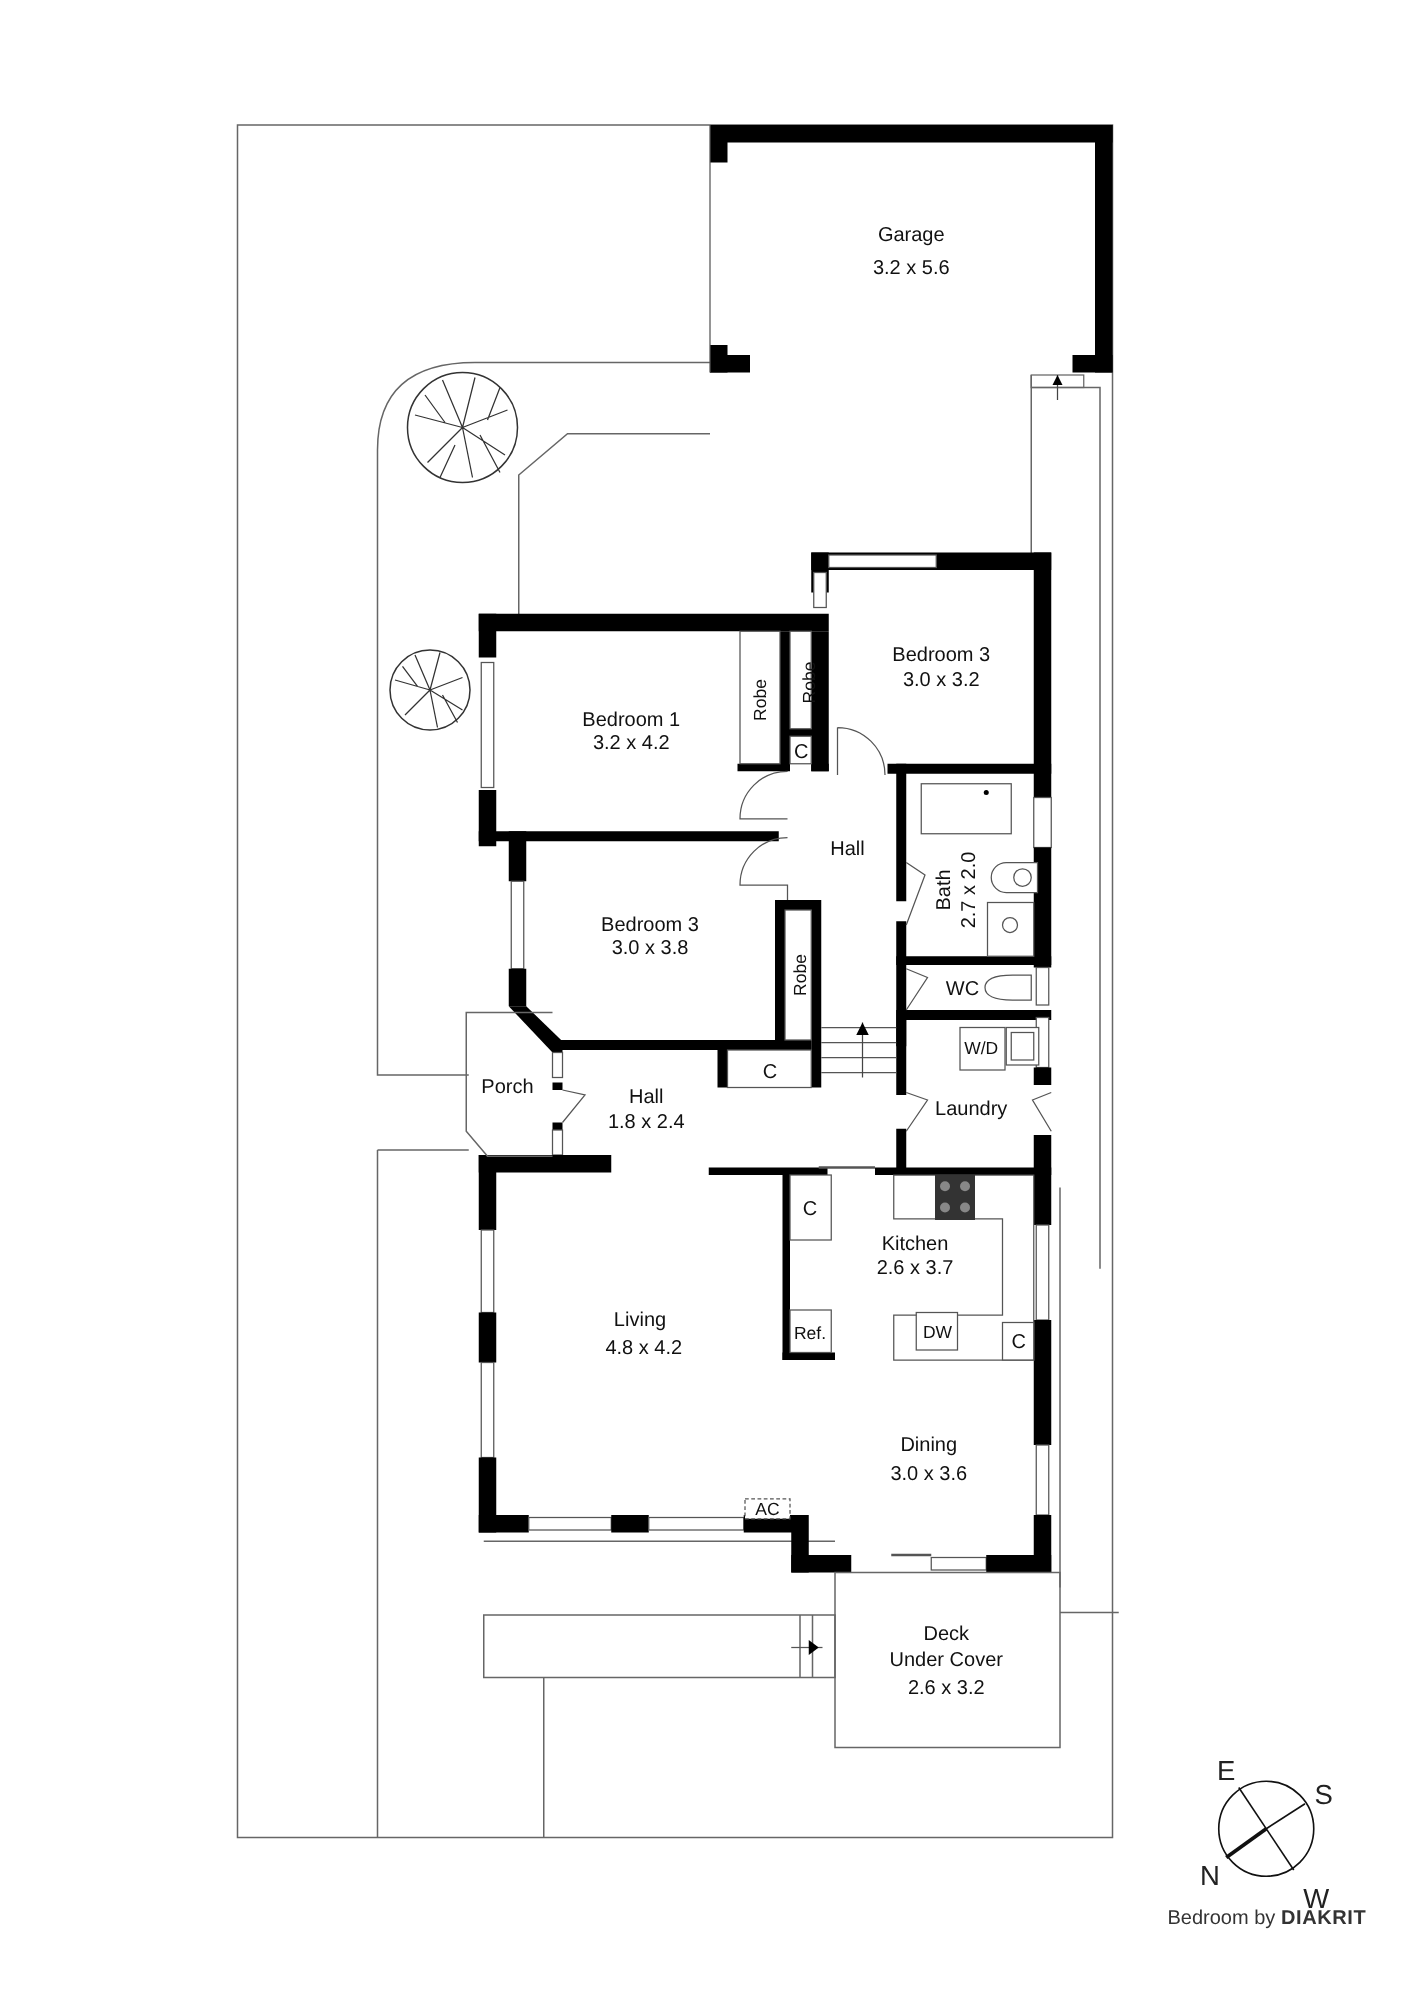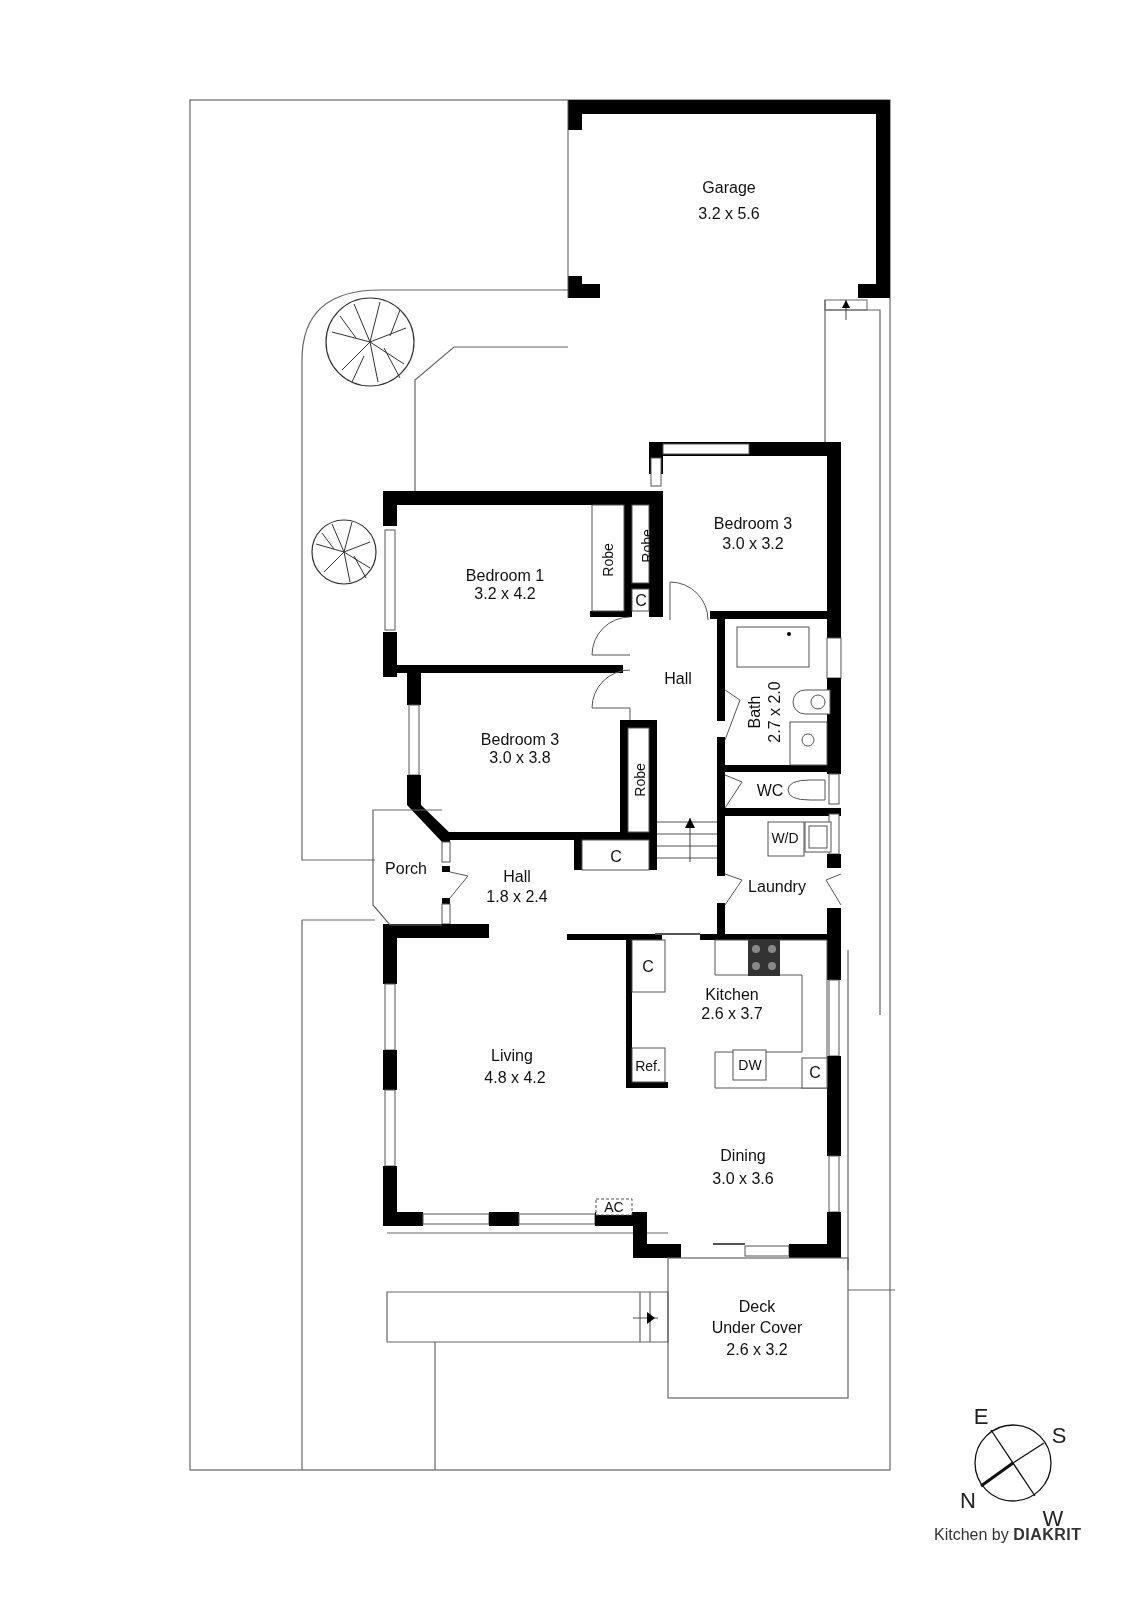--- a/index.html
+++ b/index.html
@@ -259,15 +259,15 @@
     <line x1="1013" y1="1463" x2="1044" y2="1443" stroke="#111" stroke-width="1.3"></line>
     <line x1="1013" y1="1463" x2="981" y2="1486" stroke="#111" stroke-width="3"></line>
     <text class="compass-lbl" x="981" y="1424">E</text>
     <text class="compass-lbl" x="1059" y="1443">S</text>
     <text class="compass-lbl" x="968" y="1508">N</text>
     <text class="compass-lbl" x="1053" y="1526">W</text>
   </g>
 </svg>
 
 <div class="credit">
-  <span>Kitchen by</span>
+  <span>Bedroom by</span>
   <b>DIAKRIT</b>
 </div>
 
 </body></html>

